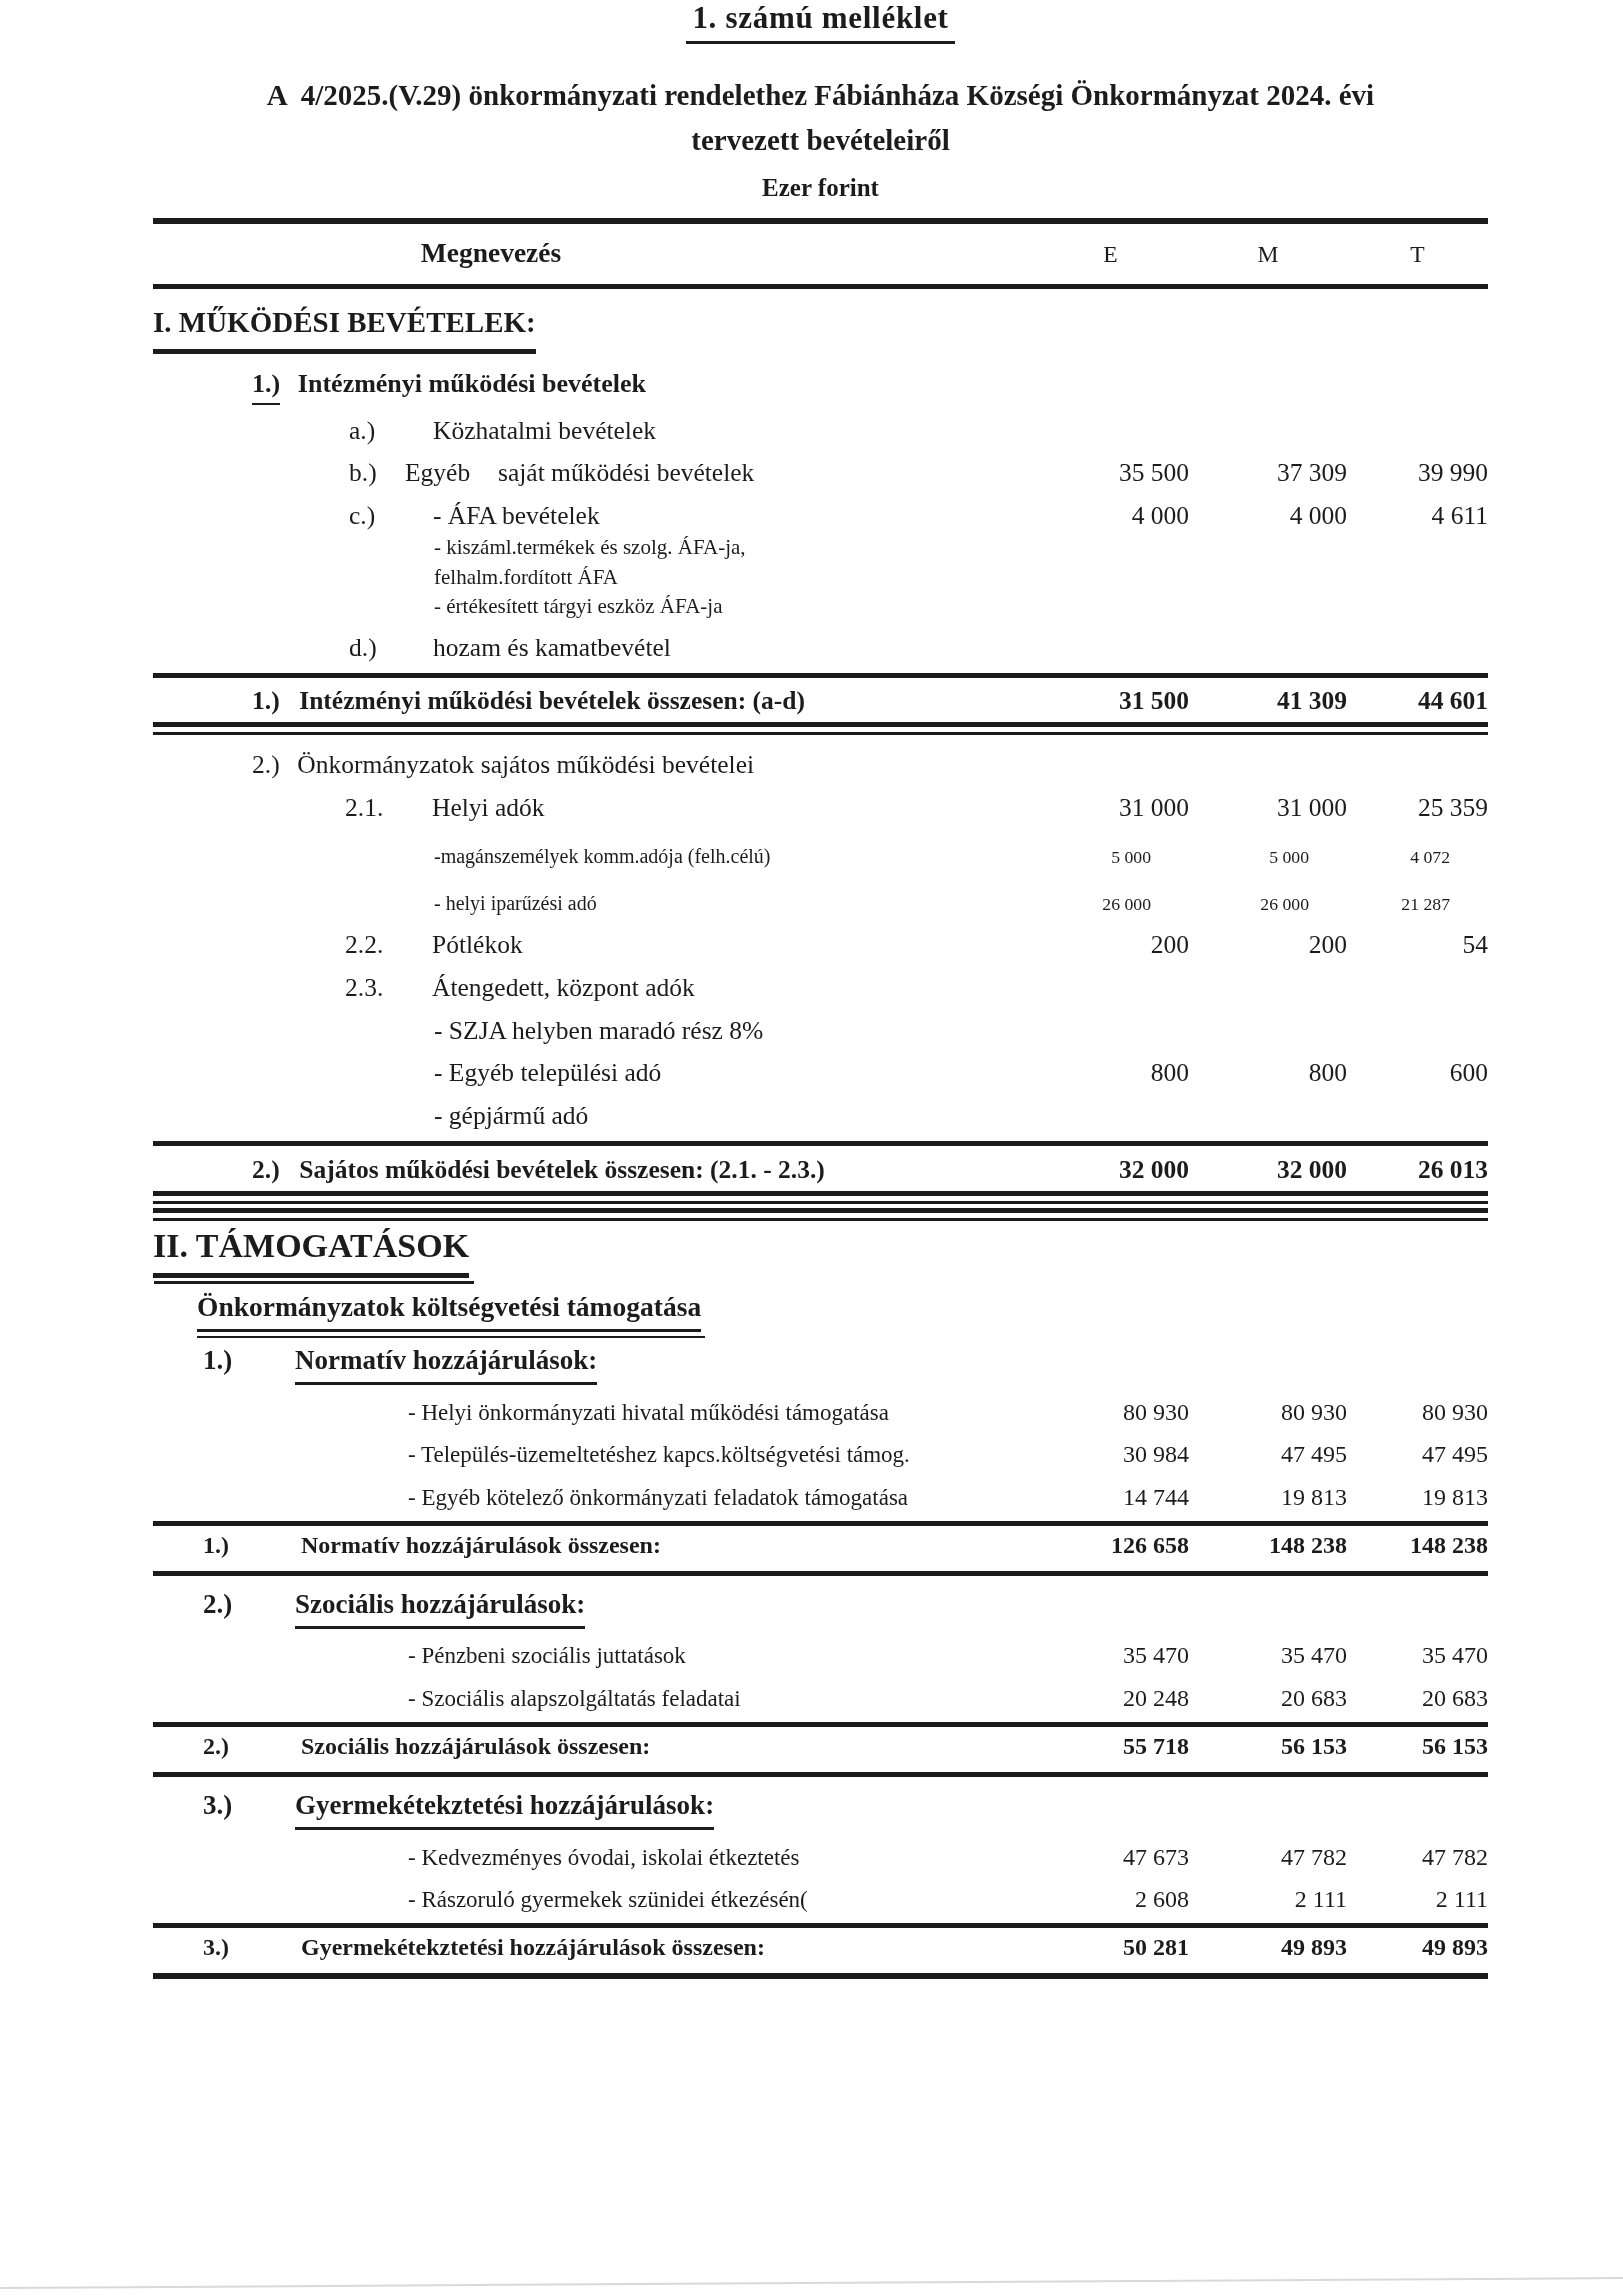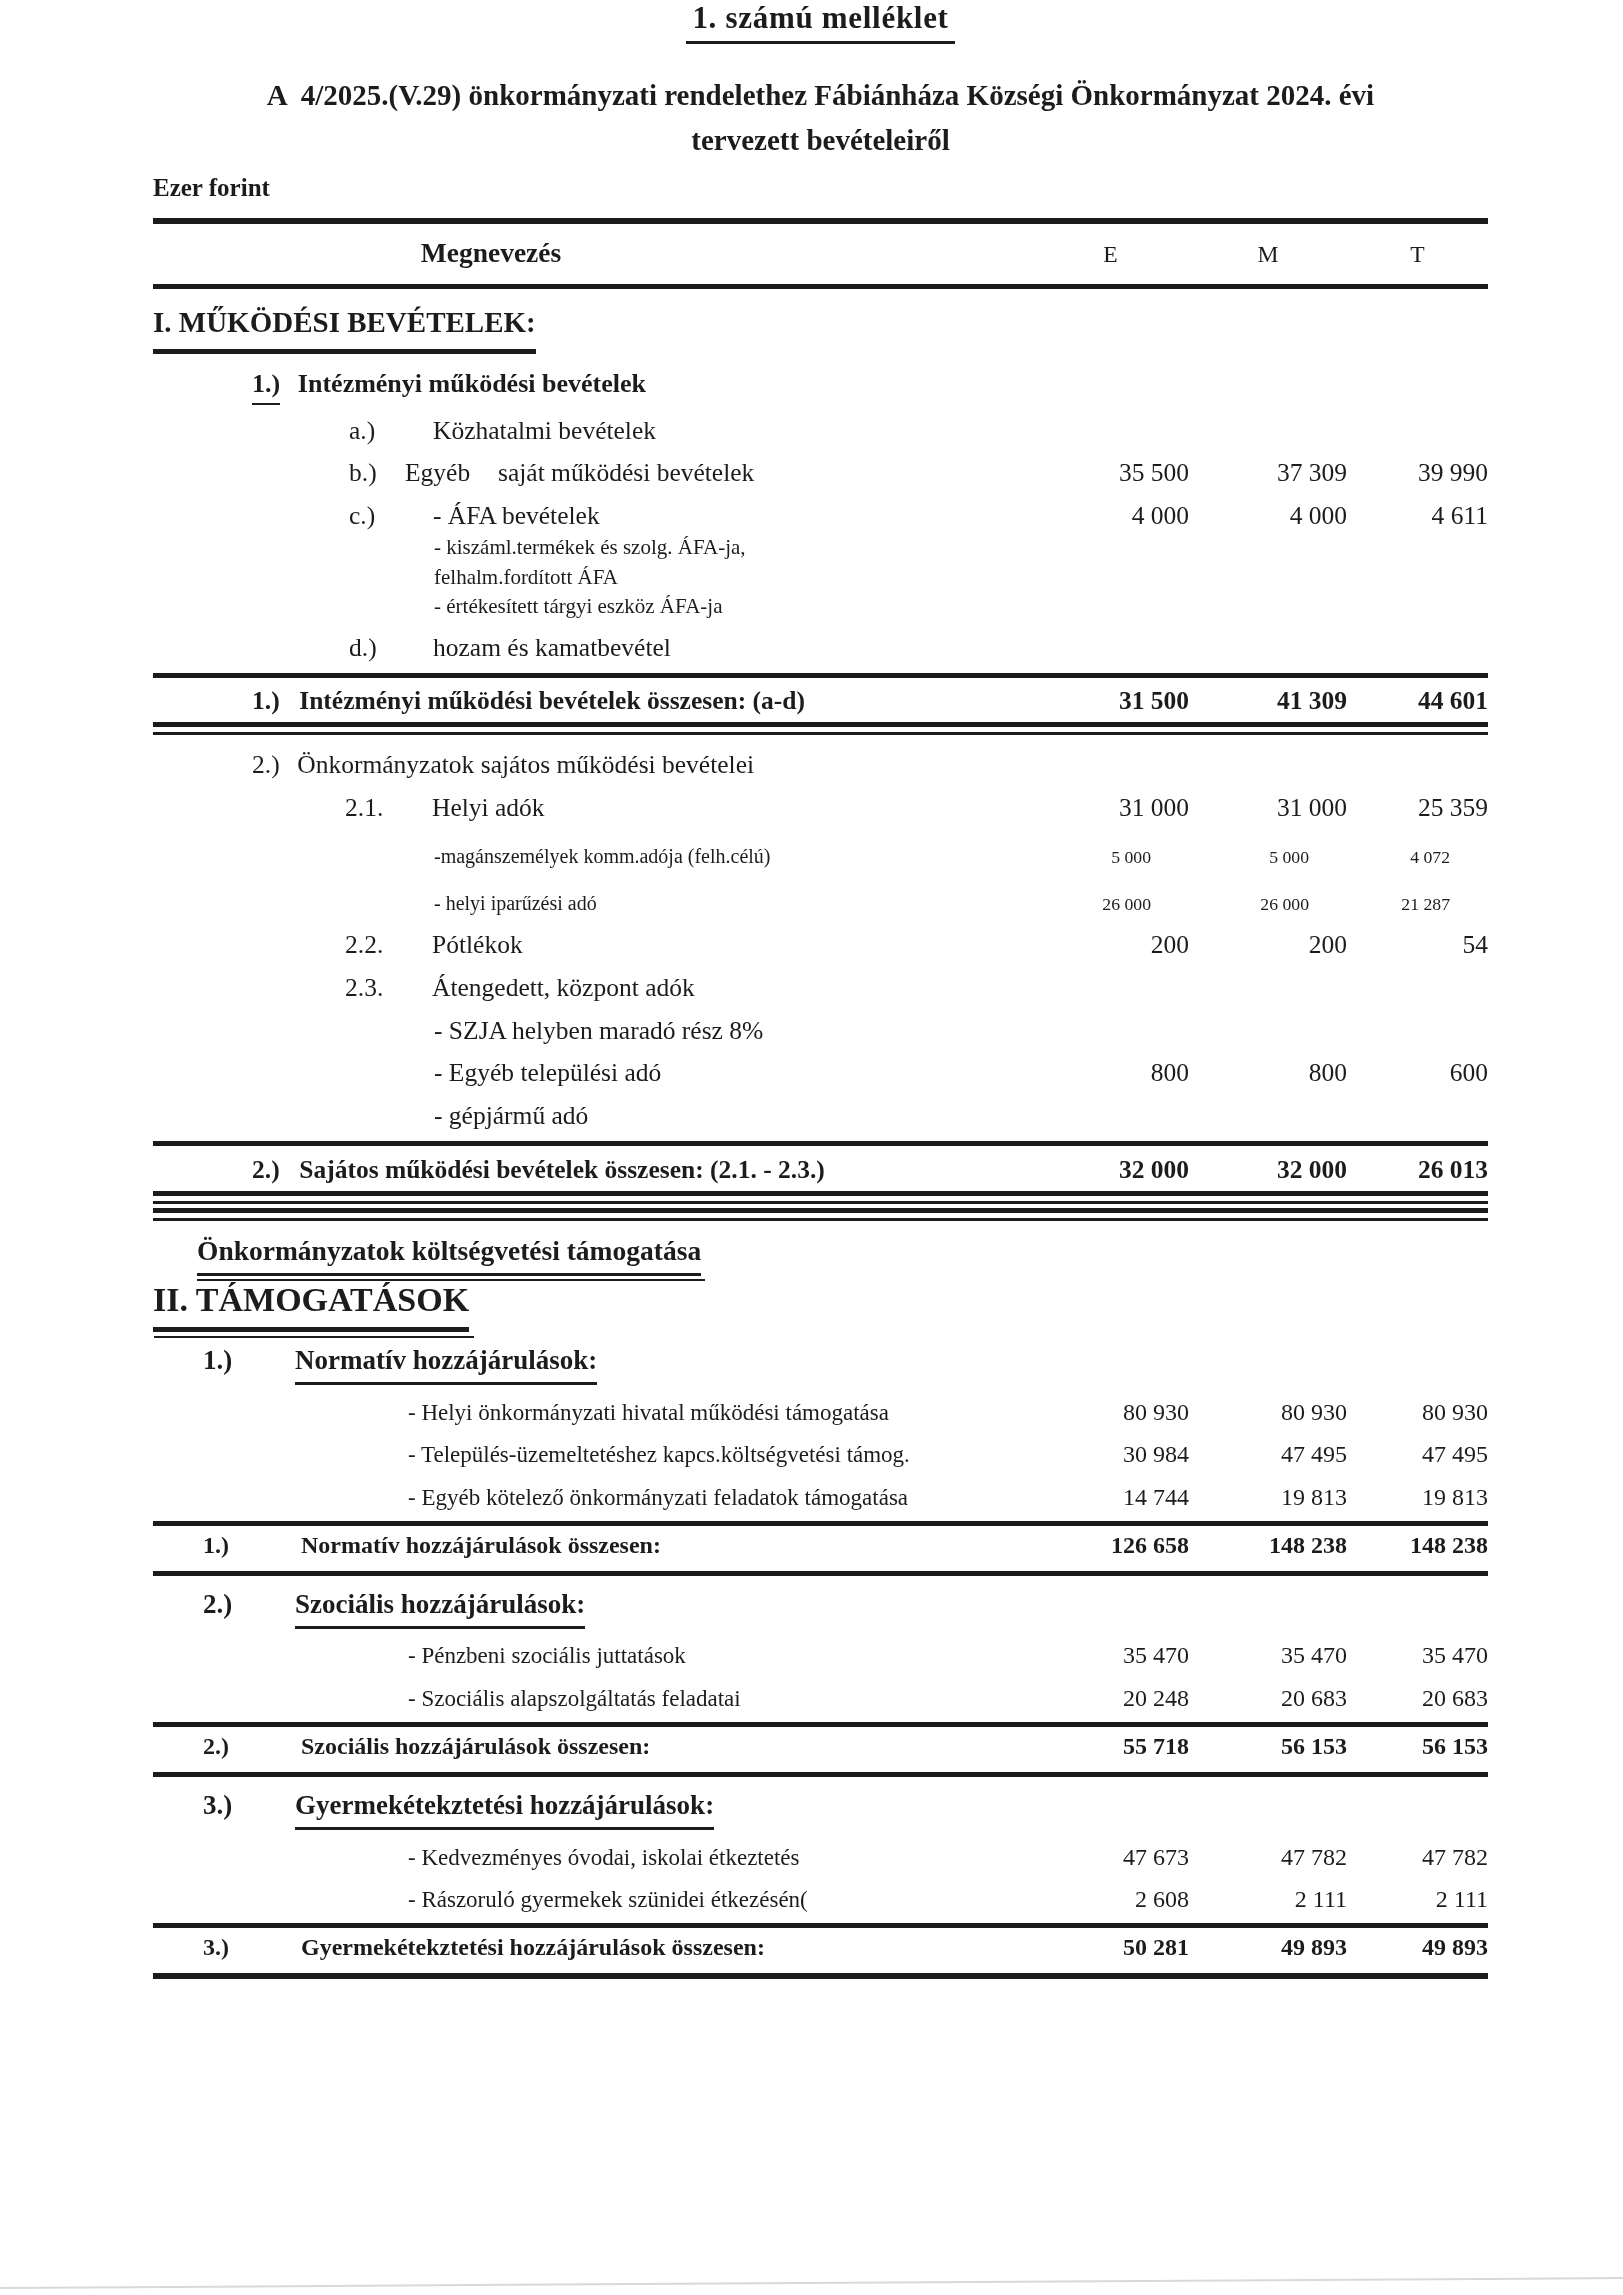--- a/index.html
+++ b/index.html
@@ -21,21 +21,21 @@
   
   .title-wrap { text-align:center; }
   .doc-title {
     display:inline-block;
     font-size:31px; font-weight:bold;
     border-bottom:3.3px solid #1c1c1c;
     padding:0 6.5px 4.6px 6.5px;
     letter-spacing:0.7px;
   }
   .subtitle { margin-top:29px; text-align:center; font-size:29px; font-weight:bold; line-height:45px; }
-  .ezer { margin-top:9.2px; text-align:left; font-size:25px; font-weight:bold; line-height:31px; }
+  .ezer { margin-top:9.2px; text-align:center; font-size:25px; font-weight:bold; line-height:31px; }
 
   
   .rule  { height:5.2px; background:#1b1b1b; margin-top:7.9px; }
   .rule2 { height:5.2px; border-bottom:3.3px solid #1b1b1b; padding-bottom:5.2px; background:transparent; margin-top:3.9px; position:relative; }
   .rule2::before { content:''; display:block; height:5.2px; background:#1b1b1b; }
   .rule-a { margin-top:15.7px; }
   .rule-b { margin-top:9.2px; }
 
   
   .header-row { display:flex; margin-top:7.9px; line-height:42px; align-items:baseline; }
@@ -249,22 +249,22 @@
         </div>
         <div class="rule"></div>
         <div class="row sum1">
           <div class="desc"><span class="lbl">2.)</span><span class="txt">Sajátos működési bevételek összesen: (2.1. - 2.3.)</span></div>
           <div class="c ce">32 000</div>
           <div class="c cm">32 000</div>
           <div class="c ct">26 013</div>
         </div>
         <div class="rule2"></div>
         <div class="rule2"></div>
+        <div class="hrow sechead2"><span class="hd">II. TÁMOGATÁSOK</span></div>
         <div class="hrow subhead"><span class="hd">Önkormányzatok költségvetési támogatása</span></div>
-        <div class="hrow sechead2"><span class="hd">II. TÁMOGATÁSOK</span></div>
         <div class="row head2">
           <div class="desc"><span class="lbl">1.)</span><span class="txt">Normatív hozzájárulások:</span></div>
           <div class="c ce"></div>
           <div class="c cm"></div>
           <div class="c ct"></div>
         </div>
         <div class="row dash2">
           <div class="desc"><span class="txt">- Helyi önkormányzati hivatal működési támogatása</span></div>
           <div class="c ce">80 930</div>
           <div class="c cm">80 930</div>

